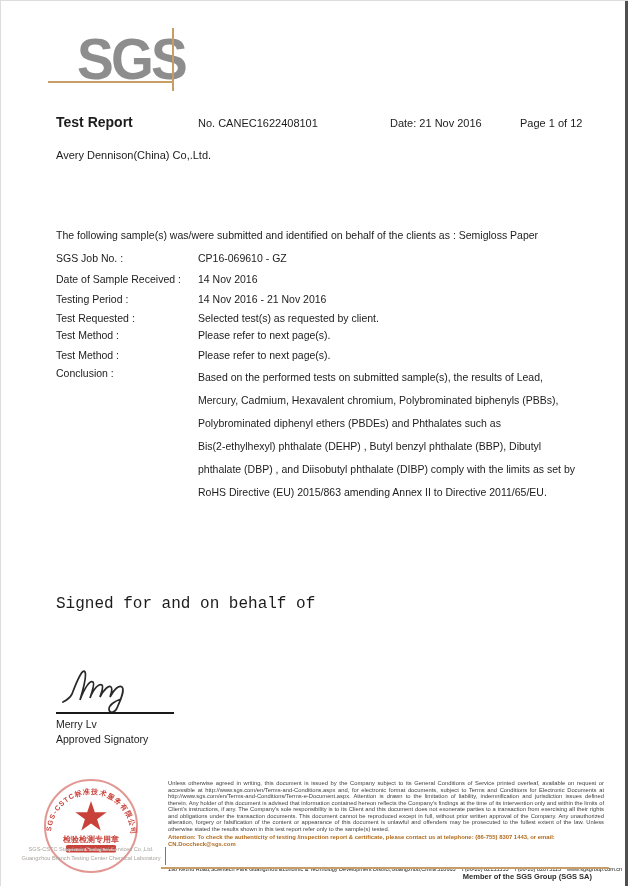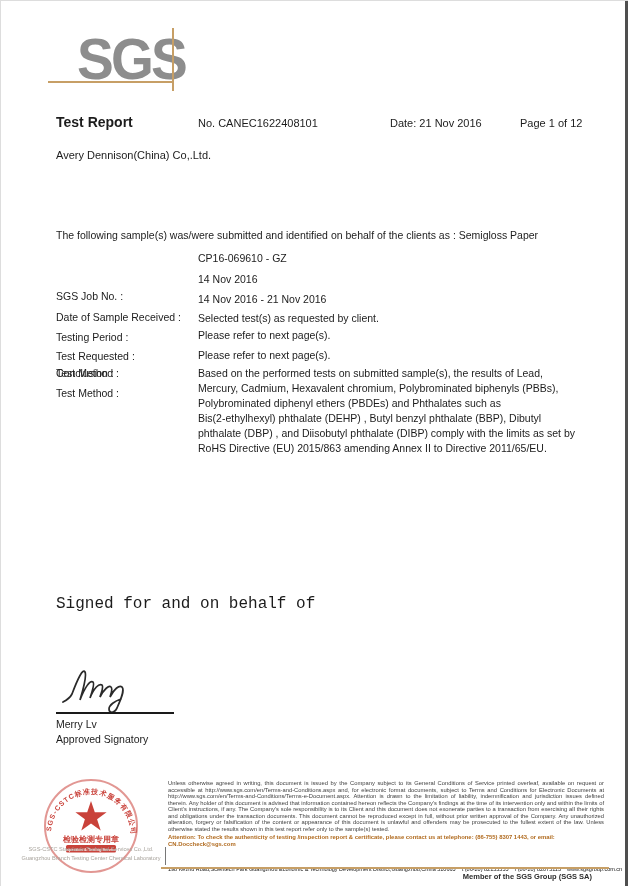--- a/index.html
+++ b/index.html
@@ -31,28 +31,28 @@
   
   .hdr-title { position: absolute; left: 55px; top: 113px; font-size: 14px; font-weight: 700; }
   .hdr-no    { position: absolute; left: 197px; top: 116px; font-size: 11px; text-align: center; }
   .hdr-date  { position: absolute; left: 389px; top: 116px; font-size: 11px; }
   .hdr-page  { position: absolute; left: 519px; top: 116px; font-size: 11px; }
 
   .client { position: absolute; left: 55px; top: 143px; font-size: 11px; line-height: 22px; }
 
   .sample-line { position: absolute; left: 55px; top: 228px; font-size: 10.5px; }
 
-  .info-label { position: absolute; left: 55px; font-size: 10.5px; margin-top: 38px; }
+  .info-label { position: absolute; left: 55px; font-size: 10.5px; }
   .info-value { position: absolute; left: 197px; font-size: 10.5px; }
   .r1 { top: 251px; } .r2 { top: 272px; } .r3 { top: 292px; }
   .r4 { top: 311px; } .r5 { top: 328px; } .r6 { top: 348px; }
 
   .concl-label { position: absolute; left: 55px; top: 366px; font-size: 10.5px; }
   .concl-text  { position: absolute; left: 197px; top: 365px; width: 392px;
-                 font-size: 10.5px; line-height: 15px; white-space: pre-line; }
+                 font-size: 10.5px; line-height: 23px; white-space: pre-line; }
 
   .sig-for     { position: absolute; left: 55px; top: 596px; font-size: 16px; line-height: 15px; font-family: Liberation Mono, monospace; }
   .sig-img     { position: absolute; left: 58px; top: 655px; }
   .sig-line    { position: absolute; left: 55px; top: 711px; width: 118px; height: 2px; background: #1a1a1a; }
   .sig-name    { position: absolute; left: 55px; top: 717px; font-size: 10.5px; }
   .sig-role    { position: absolute; left: 55px; top: 732px; font-size: 10.5px; }
 
   
   .stamp { position: absolute; left: 38px; top: 773px; opacity: .92; }
   .lab-lines { position: absolute; left: 8px; top: 844px; width: 164px; text-align: center;

